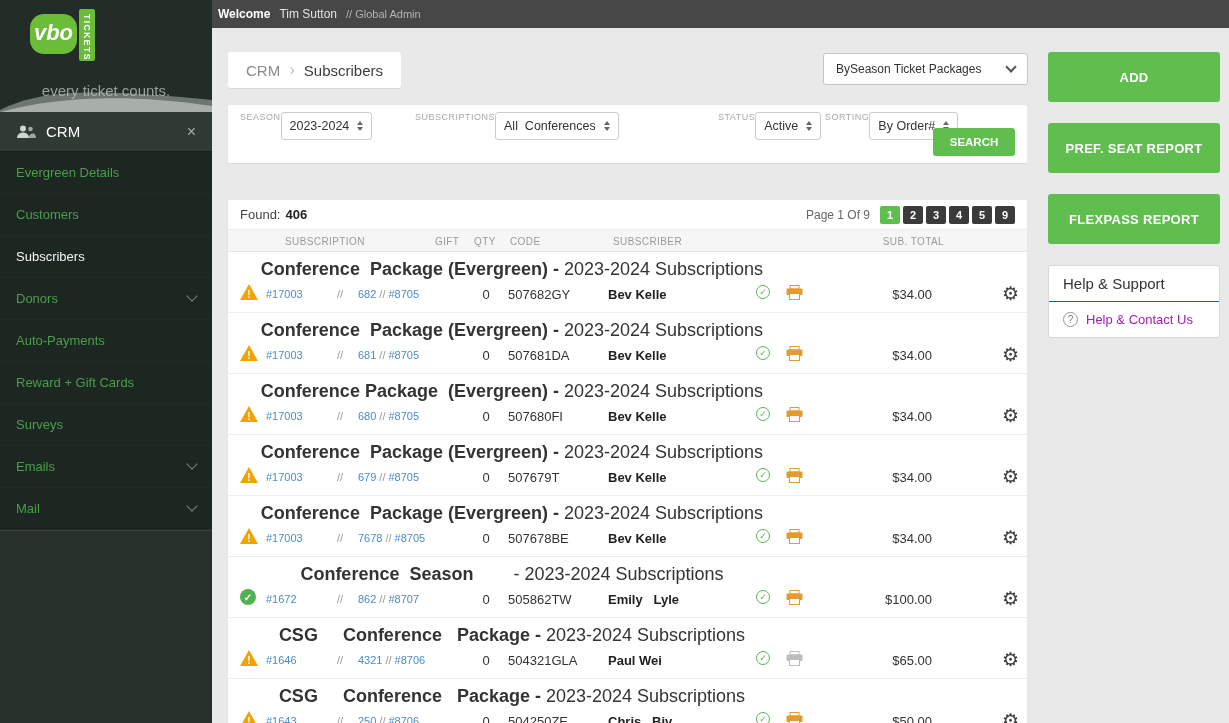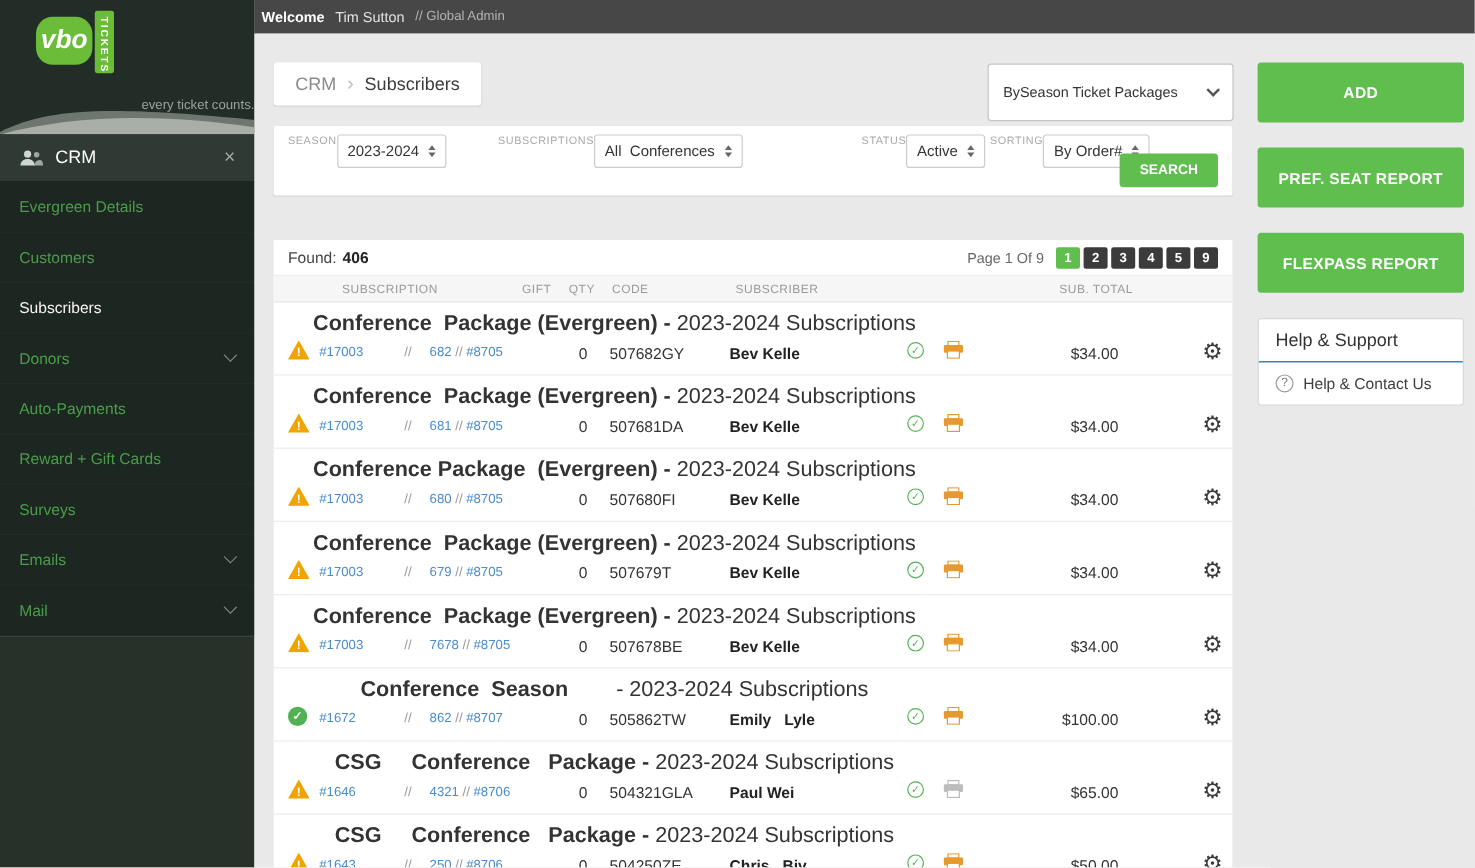--- a/index.html
+++ b/index.html
@@ -14,41 +14,41 @@
   body{
     width:1229px;height:723px;overflow:hidden;position:relative;
     font-family:"Liberation Sans",sans-serif;background:#e9e9e9;
   }
   
   .sidebar{position:absolute;left:0;top:0;width:212px;height:723px;background:var(--sidebar-bg)}
   .logo-area{height:112px;background:#232d27;position:relative;overflow:hidden}
   .logo{position:absolute;left:30px;top:9px;display:flex;align-items:flex-start;cursor:pointer}
   .logo-box{background:#6abc39;color:#fff;font-style:italic;font-weight:bold;font-size:22px;width:47px;height:40px;border-radius:14px;display:flex;align-items:center;justify-content:center;padding-bottom:3px;margin-top:5px}
   .logo-strip{background:#6abc39;color:#fff;writing-mode:vertical-rl;font-size:8.5px;letter-spacing:1.5px;font-weight:bold;padding:5px 3px;margin-left:2px;height:52px;border-radius:2px}
-  .tagline{position:absolute;top:82px;width:100%;text-align:right;color:#98a29a;font-size:11px}
+  .tagline{position:absolute;top:82px;width:100%;text-align:center;color:#98a29a;font-size:15px}
   .swoosh{position:absolute;bottom:0;left:0}
   .crm-header{height:40px;background:#2e3a33;display:flex;align-items:center;padding:0 16px;color:#fff;font-size:15px;gap:10px;border-bottom:1px solid #18211c}
   .crm-x{margin-left:auto;color:#a7b0a8;font-size:16px;cursor:pointer;line-height:1}
   .menu{background:var(--menu-bg);border-bottom:1px solid #39433c}
   .mitem{height:42px;display:flex;align-items:center;padding:0 16px;color:#4b9c4b;font-size:13px;cursor:pointer;border-bottom:1px solid rgba(255,255,255,0.025)}
   .mitem[data-active="true"]{color:#f4f4f4}
   .chev{width:8px;height:8px;border-right:1.5px solid #7b857d;border-bottom:1.5px solid #7b857d;transform:rotate(45deg);margin-left:auto;margin-top:-5px;display:none}
   .chev[data-show="true"]{display:block}
   
   .topbar{position:absolute;left:212px;top:0;width:1017px;height:28px;background:#474747;color:#fff;display:flex;align-items:center;padding-left:6px;gap:9px}
   .tb-welcome{font-weight:bold;font-size:12px}
   .tb-user{font-size:12px;color:#e2e2e2}
   .tb-role{font-size:11px;color:#b3b3b3}
   
   .main{position:absolute;left:212px;top:28px;width:1017px;height:695px;background:#e9e9e9;overflow:hidden}
   .breadcrumb{position:absolute;left:16px;top:24px;height:36px;background:#fff;border-radius:3px;display:inline-flex;align-items:center;padding:0 18px;gap:9px;box-shadow:0 1px 1px rgba(0,0,0,0.07)}
   .bc-parent{color:#8a8a8a;font-size:15px;cursor:pointer}
   .bc-sep{color:#c0c0c0;font-size:17px}
   .bc-current{color:#3c3c3c;font-size:15px}
-  .view-select{position:absolute;left:611px;top:25px;width:205px;height:48px;background:#fff;border:1px solid #c5c5c5;border-radius:3px;display:flex;align-items:center;padding:0 12px;font-size:12px;color:#333;cursor:pointer}
+  .view-select{position:absolute;left:611px;top:25px;width:205px;height:32px;background:#fff;border:1px solid #c5c5c5;border-radius:3px;display:flex;align-items:center;padding:0 12px;font-size:12px;color:#333;cursor:pointer}
   .vs-chev{margin-left:auto;width:8px;height:8px;border-right:2px solid #555;border-bottom:2px solid #555;transform:rotate(45deg);margin-top:-5px}
   
   .filters{position:absolute;left:16px;top:77px;width:799px;height:58px;background:#fff;border-radius:2px;padding:7px 12px;display:flex;box-shadow:0 1px 1px rgba(0,0,0,0.07)}
   .fgroup{display:flex;}
   .flabel{font-size:9px;color:#a8a8a8;letter-spacing:.5px;margin-bottom:3px;text-transform:uppercase}
   .fselect{border:1px solid #ccc;border-radius:3px;height:28px;display:flex;align-items:center;padding:0 8px;font-size:12.5px;color:#333;cursor:pointer;white-space:pre}
   .w-season{width:165px;margin-right:10px}
   .w-subs{width:295px;margin-right:8px}
   .w-status{width:100px;margin-right:7px}
   .w-sort{width:95px}
@@ -94,21 +94,21 @@
   .warn-tri::after{content:"!";position:absolute;bottom:0;left:50%;transform:translateX(-50%);color:#fff;font-size:10px;font-weight:bold}
   .ok-badge{position:absolute;left:0;top:0;width:16px;height:16px;background:#52b152;border-radius:50%}
   .ok-badge::after{content:"\2713";color:#fff;font-size:10px;font-weight:bold;position:absolute;left:50%;top:50%;transform:translate(-50%,-50%)}
   .check-o{display:inline-block;width:14px;height:14px;border:1.5px solid #57b357;border-radius:50%;position:relative;cursor:pointer}
   .check-o::after{content:"\2713";color:#57b357;font-size:9px;position:absolute;left:50%;top:50%;transform:translate(-50%,-52%)}
   
   .rightcol{position:absolute;left:836px;top:24px;width:172px}
   .abtn{display:block;width:100%;height:50px;background:var(--green);color:#fff;font-weight:bold;font-size:13px;border:none;border-radius:3px;margin-bottom:21px;cursor:pointer;letter-spacing:.3px;font-family:Liberation Sans, sans-serif}
   .help{background:#fff;border:1px solid #d8d8d8;border-radius:3px;margin-top:1px}
   .help-title{padding:9px 14px;font-size:15px;color:#333;border-bottom:1px solid #0369a1}
-  .help-link{padding:10px 14px;font-size:13px;color:#404040;display:flex;align-items:flex-start;gap:8px;cursor:pointer}
+  .help-link{padding:10px 14px;font-size:13px;color:#a21caf;display:flex;align-items:flex-start;gap:8px;cursor:pointer}
   .q-ic{width:15px;height:15px;border:1px solid #999;border-radius:50%;color:#777;font-size:10px;display:flex;align-items:center;justify-content:center;flex:none}
   .q-ic::after{content:"?"}
 </style>
 </head>
 <body>
 
 <aside class="sidebar">
   <div class="logo-area">
     <div class="logo">
       <div class="logo-box">vbo</div>

